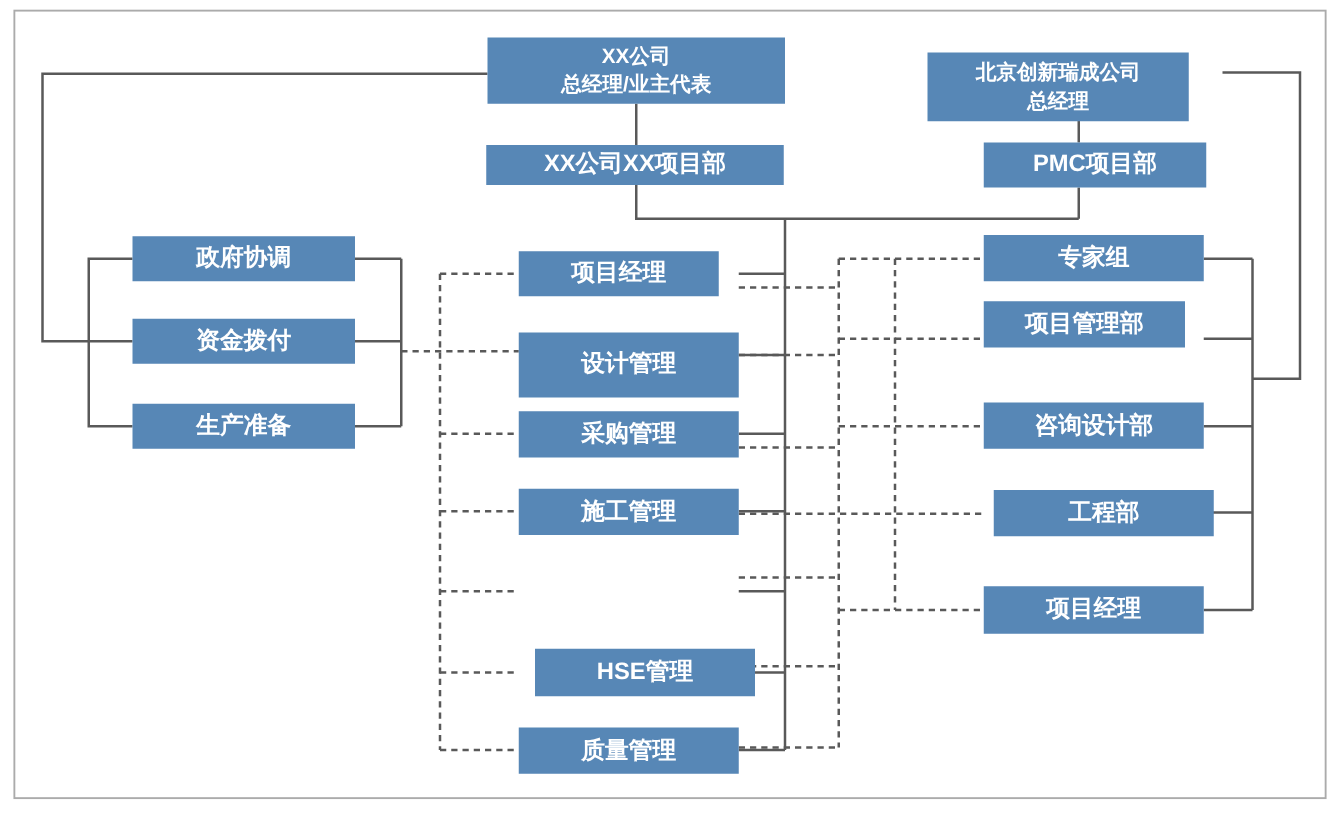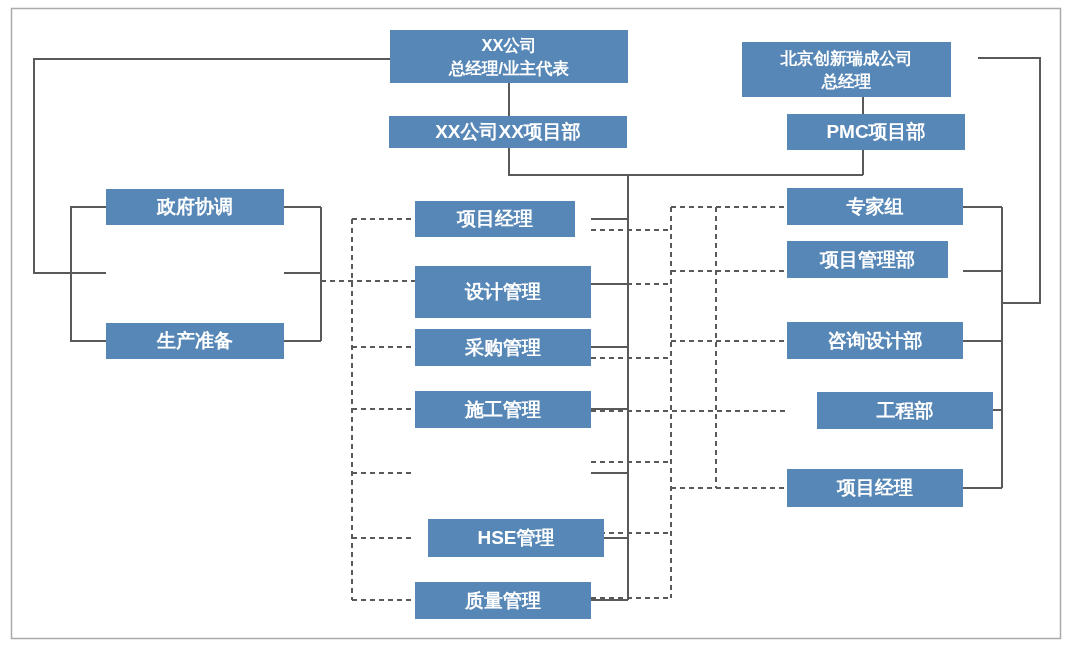--- a/index.html
+++ b/index.html
@@ -88,28 +88,29 @@
   </svg>
 
   <div class="node two-line" style="left:390px;top:30px;width:238px;height:53px">XX公司
 总经理/业主代表</div>
   <div class="node" style="left:389px;top:116px;width:238px;height:32px">XX公司XX项目部</div>
   <div class="node two-line" style="left:742px;top:42px;width:209px;height:55px">北京创新瑞成公司
 总经理</div>
   <div class="node" style="left:787px;top:114px;width:178px;height:36px">PMC项目部</div>
 
   <div class="node" style="left:106px;top:189px;width:178px;height:36px">政府协调</div>
+  <div class="node" style="left:106px;top:255px;width:178px;height:36px">资金拨付</div>
   <div class="node" style="left:106px;top:323px;width:178px;height:36px">生产准备</div>
 
   <div class="node" style="left:415px;top:201px;width:160px;height:36px">项目经理</div>
   <div class="node" style="left:415px;top:266px;width:176px;height:52px">设计管理</div>
   <div class="node" style="left:415px;top:391px;width:176px;height:37px">施工管理</div>
   <div class="node" style="left:415px;top:329px;width:176px;height:37px">采购管理</div>
   <div class="node" style="left:428px;top:519px;width:176px;height:38px">HSE管理</div>
   <div class="node" style="left:415px;top:582px;width:176px;height:37px">质量管理</div>
 
   <div class="node" style="left:787px;top:188px;width:176px;height:37px">专家组</div>
   <div class="node" style="left:787px;top:241px;width:161px;height:37px">项目管理部</div>
   <div class="node" style="left:787px;top:322px;width:176px;height:37px">咨询设计部</div>
-  <div class="node" style="left:817px;top:392px;width:176px;height:37px">工程部</div>
+  <div class="node" style="left:795px;top:392px;width:176px;height:37px">工程部</div>
   <div class="node" style="left:787px;top:469px;width:176px;height:38px">项目经理</div>
 
 </div>
 
 </body></html>

